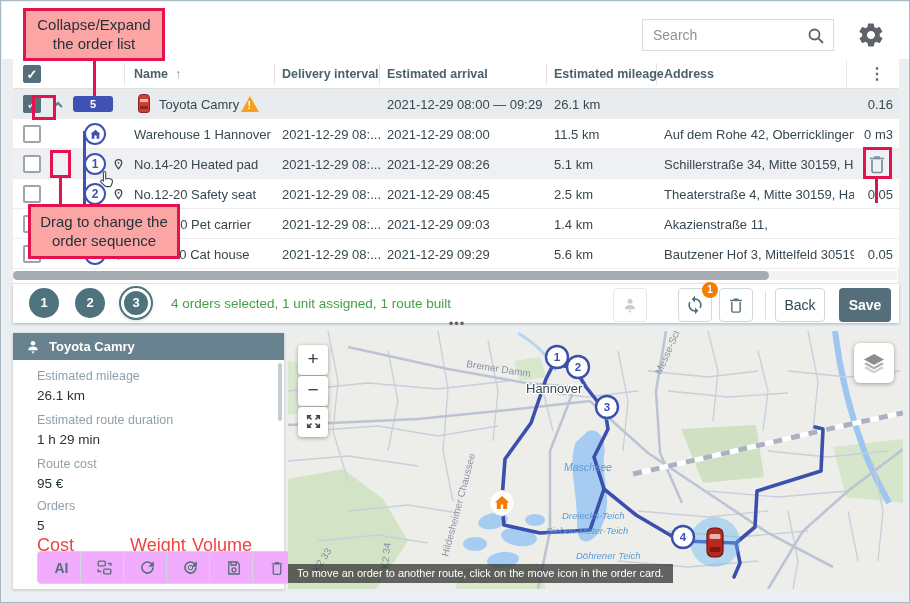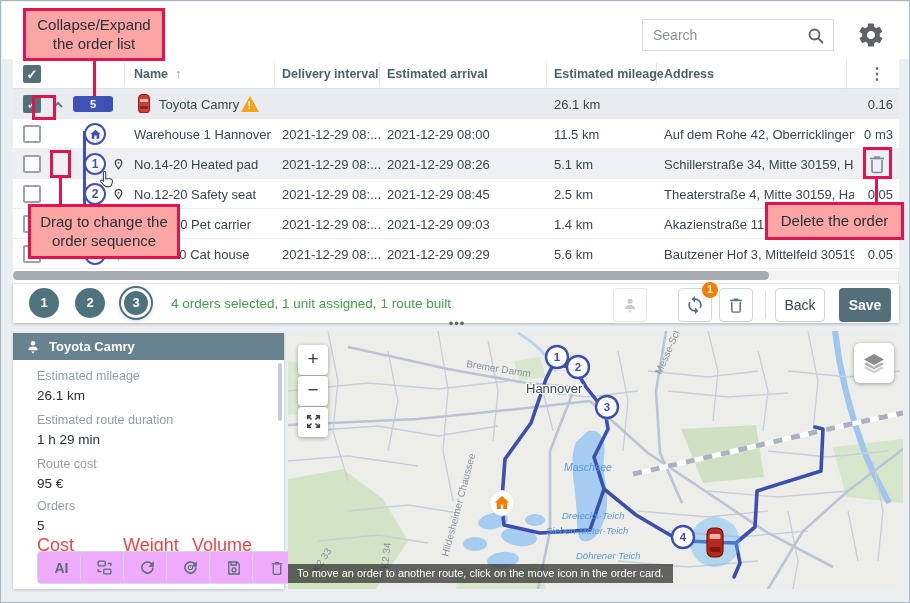--- a/index.html
+++ b/index.html
@@ -158,20 +158,21 @@
     </svg>
     <div class="badge">5</div>
     <div class="car-ic">
         <i></i>
         <b></b>
       </div>
     <span class="cell" style="left:146px;">Toyota Camry</span>
     <div class="warn" style="left:228px;top:7px;">
       <span>!</span>
       </div>
+    <span class="cell c-arrival">2021-12-29 08:00 — 09:29</span>
     <span class="cell c-mileage">26.1 km</span>
     <span class="cell c-vol">0.16</span>
   </div>
 
   <div class="seq-line"></div>
 
   <div class="t-row" style="top:118px;">
     <div class="cb"></div>
     <div class="ncircle">
       <svg width="13" height="13" viewBox="0 0 24 24" style="margin-top:3px;">
@@ -261,23 +262,20 @@
   <div class="rline" style="left:92px;top:59px;width:3px;height:36px;"></div>
   <div class="rline" style="left:58px;top:177px;width:3px;height:27px;"></div>
   <div class="rline" style="left:874px;top:178px;width:3px;height:24px;"></div>
 
   <div class="callout" style="left:22px;top:7px;width:142px;height:53px;">
     <div><span>Collapse/Expand</span><br><span>the order list</span></div>
   </div>
   <div class="callout" style="left:27px;top:203px;width:152px;height:55px;">
     <div><span>Drag to change the</span><br><span>order sequence</span></div>
   </div>
-  <div class="callout" style="left:764px;top:201px;width:139px;height:38px;">
-    <div>Delete the order</div>
-  </div>
 
   <svg class="cursor-hand" style="left:97px;top:169px;" width="18" height="19" viewBox="0 0 18 19">
     <path d="M6.5 1.5c.8 0 1.2.6 1.2 1.4v6l1.1-.2c3.2-.6 5.7.4 5.7 2.4 0 1.2-.5 2.7-1 3.9-.4 1-.9 1.6-2 1.6H8.2c-.7 0-1.2-.3-1.7-.9L3 12.2c-.6-.7-.4-1.6.3-2 .5-.3 1.2-.2 1.6.2l.5.5V2.9c0-.8.4-1.4 1.1-1.4z" fill="#fff" stroke="#37474f" stroke-width="1.1"></path>
   </svg>
 
   <div class="stepper-card"></div>
   <div class="step" style="left:28px;">1</div>
   <div class="step" style="left:74px;">2</div>
   <div class="step active" style="left:123px;">3</div>
   <div class="step-status">4 orders selected, 1 unit assigned, 1 route built</div>
@@ -323,21 +321,21 @@
     </div>
     <span class="f-label" style="top:36px;">Estimated mileage</span>
     <span class="f-value" style="top:55px;">26.1 km</span>
     <span class="f-label" style="top:80px;">Estimated route duration</span>
     <span class="f-value" style="top:99px;">1 h 29 min</span>
     <span class="f-label" style="top:124px;">Route cost</span>
     <span class="f-value" style="top:143px;">95 €</span>
     <span class="f-label" style="top:166px;">Orders</span>
     <span class="f-value" style="top:185px;">5</span>
     <span class="p-col" style="left:24px;top:202px;">Cost</span>
-    <span class="p-col" style="left:110px;top:202px;">Weight</span>
+    <span class="p-col" style="left:117px;top:202px;">Weight</span>
     <span class="p-col" style="left:179px;top:202px;">Volume</span>
 
     <div class="p-btn" style="left:24px;">AI</div>
     <div class="p-btn" style="left:67px;">
       <svg width="19" height="19" viewBox="0 0 24 24">
         <g fill="none" stroke="#546e7a" stroke-width="1.7">
           <rect x="4" y="4" width="9" height="6" rx="1.5"></rect>
           <rect x="11" y="14" width="9" height="6" rx="1.5"></rect>
           <path d="M4 14v3h4M20 10V7h-4"></path>
           </g>

